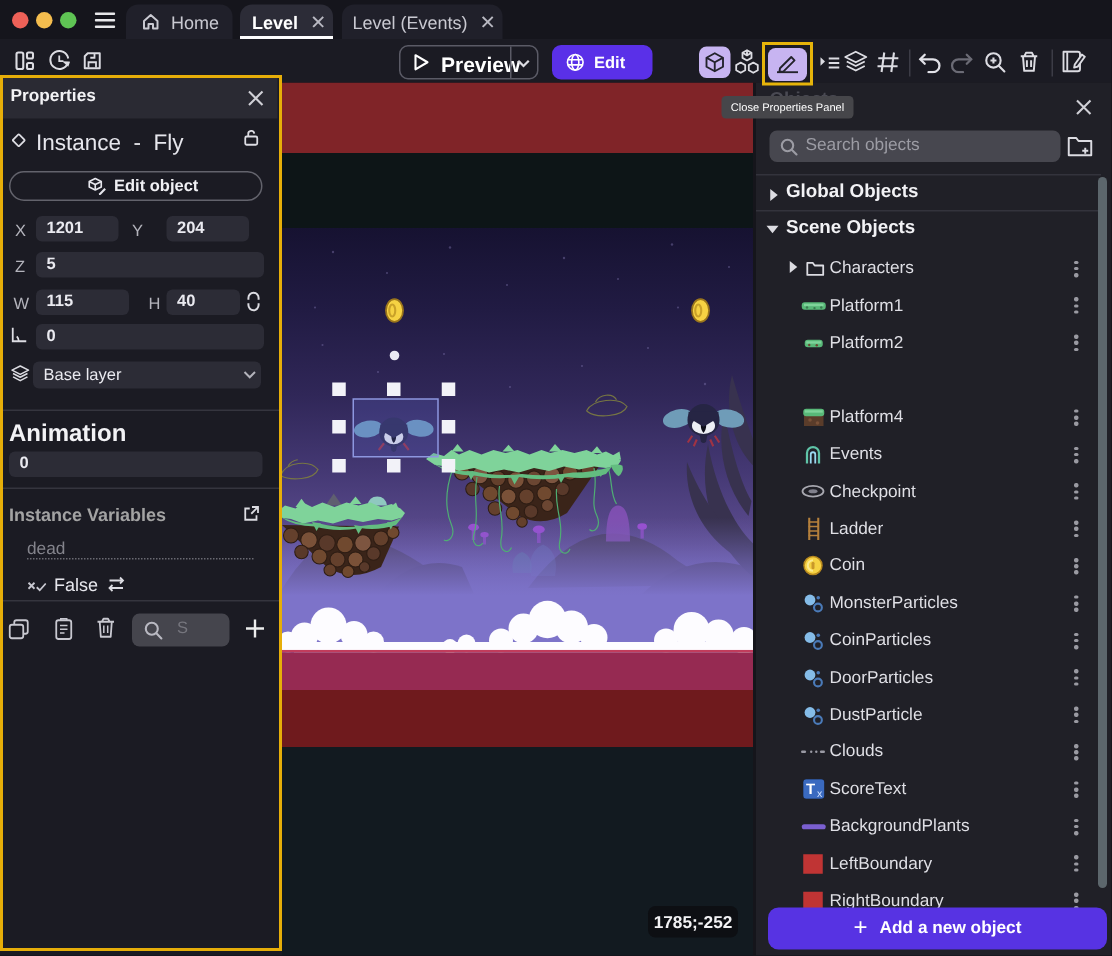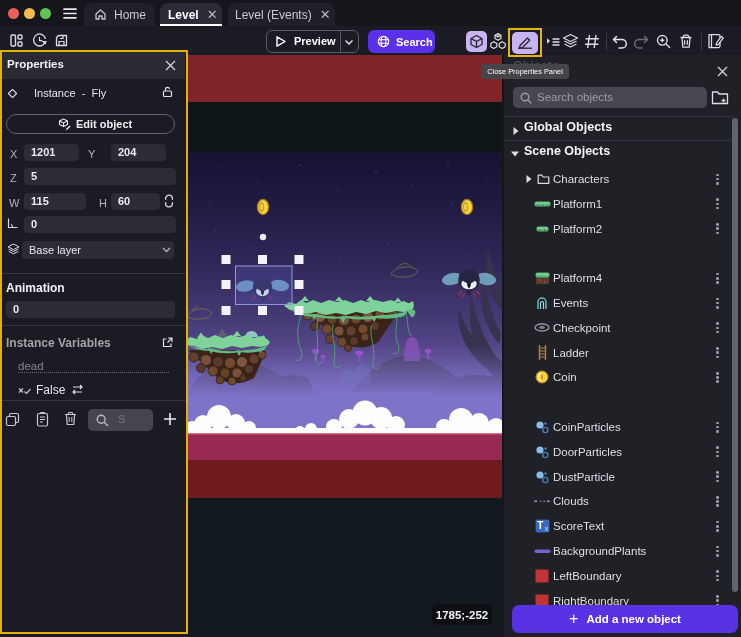--- a/index.html
+++ b/index.html
@@ -73,35 +73,35 @@
       <g fill="none" stroke="#dcdce2" stroke-width="1.3">
         <path d="M1.5 3.5 3.5 1.5H11.5V11.5H1.5z" stroke-linejoin="round"></path>
         <path d="M4 11v-3.5h5V11M8 1.8V4.5H5.2" stroke-width="1.2"></path>
       </g>
     </svg>
 
 <div class="abs" style="left:266px;top:30px;width:93px;height:23px;border:1px solid #5b5b66;border-radius:6px"></div>
 <svg class="abs" style="left:274px;top:35px" width="13" height="13" viewBox="0 0 13 13">
       <path d="M3 1.8 11 6.5 3 11.2z" fill="none" stroke="#fff" stroke-width="1.4" stroke-linejoin="round"></path>
     </svg>
-<div class="abs" style="left:294px;top:35px;font-size:11px;font-weight:bold;color:#fff">Preview</div>
+<div class="abs" style="left:294px;top:35px;font-size:14px;font-weight:bold;color:#fff">Preview</div>
 <div class="abs" style="left:340px;top:31px;width:1px;height:21px;background:#5b5b66"></div>
 <svg class="abs" style="left:344px;top:39px" width="10" height="7" viewBox="0 0 10 7">
       <path d="M1.5 1.5 5 5l3.5-3.5" fill="none" stroke="#dcdce2" stroke-width="1.5"></path>
     </svg>
 
 <div class="abs" style="left:368px;top:30px;width:67px;height:23px;background:#5a30e8;border-radius:6px"></div>
 <svg class="abs" style="left:377px;top:35px" width="13" height="13" viewBox="0 0 13 13">
       <g fill="none" stroke="#fff" stroke-width="1.1">
         <circle cx="6.5" cy="6.5" r="5.2"></circle>
         <ellipse cx="6.5" cy="6.5" rx="2.4" ry="5.2"></ellipse>
         <path d="M1.5 4.8h10M1.5 8.2h10"></path>
       </g>
     </svg>
-<div class="abs" style="left:396px;top:36px;font-size:11px;font-weight:bold;color:#fff">Search</div>
+<div class="abs" style="left:396px;top:36px;font-size:11px;font-weight:bold;color:#fff">Edit</div>
 
 <div class="abs" style="left:466px;top:31px;width:21px;height:21px;background:#c7b4f1;border-radius:5px"></div>
 <svg class="abs" style="left:469px;top:34px" width="15" height="15" viewBox="0 0 15 15">
       <g fill="none" stroke="#23232c" stroke-width="1.25" stroke-linejoin="round">
         <path d="M7.5 1.5 13 4.5v6L7.5 13.5 2 10.5v-6z"></path>
         <path d="M2.2 4.6 7.5 7.5l5.3-2.9M7.5 7.5v5.8"></path>
       </g>
     </svg>
 <svg class="abs" style="left:489px;top:32px" width="18" height="18" viewBox="0 0 18 18">
       <g fill="none" stroke="#dcdce2" stroke-width="1.2" stroke-linejoin="round">
@@ -547,20 +547,35 @@
             <rect x="6" y="4.5" width="2" height="5" rx="1" fill="#c9972a"></rect>
           </svg>
         </div>
 <div class="rowtxt">Coin</div>
 <div class="dots">
           <i></i>
           <i></i>
           <i></i>
         </div>
 </div>
+<div class="row" style="top:334.7px">
+<div class="ricon">
+          <svg width="14" height="14" viewBox="0 0 14 14">
+            <circle cx="5" cy="5" r="3.6" fill="#85bce8"></circle>
+            <circle cx="10.3" cy="10" r="2.6" fill="none" stroke="#4a7ab8" stroke-width="1.4"></circle>
+            <circle cx="10.5" cy="3.5" r="1.2" fill="#4a7ab8"></circle>
+          </svg>
+        </div>
+<div class="rowtxt">MonsterParticles</div>
+<div class="dots">
+          <i></i>
+          <i></i>
+          <i></i>
+        </div>
+</div>
 <div class="row" style="top:359.5px">
 <div class="ricon">
           <svg width="14" height="14" viewBox="0 0 14 14">
             <circle cx="5" cy="5" r="3.6" fill="#85bce8"></circle>
             <circle cx="10.3" cy="10" r="2.6" fill="none" stroke="#4a7ab8" stroke-width="1.4"></circle>
             <circle cx="10.5" cy="3.5" r="1.2" fill="#4a7ab8"></circle>
           </svg>
         </div>
 <div class="rowtxt">CoinParticles</div>
 <div class="dots">
@@ -678,21 +693,21 @@
 
 <div class="abs" id="lpanel">
 <div class="abs" style="left:2px;top:2px;width:183px;height:27px;background:#2a2a33"></div>
 <div class="abs" style="left:7px;top:8px;font-size:11.5px;font-weight:bold;color:#f2f2f5">Properties</div>
 <svg class="abs" style="left:165px;top:10px" width="11" height="11" viewBox="0 0 11 11">
         <path d="M1 1l9 9M10 1l-9 9" stroke="#d0d0d6" stroke-width="1.4"></path>
       </svg>
 <svg class="abs" style="left:8px;top:39px" width="9" height="9" viewBox="0 0 9 9">
         <rect x="1.6" y="1.6" width="5.8" height="5.8" fill="none" stroke="#dcdce2" stroke-width="1.2" transform="rotate(45 4.5 4.5)"></rect>
       </svg>
-<div class="abs" style="left:34px;top:37px;font-size:11px;color:#e6e6ec">Instance&nbsp;&nbsp;-&nbsp;&nbsp;Fly</div>
+<div class="abs" style="left:24px;top:37px;font-size:15px;color:#e6e6ec">Instance&nbsp;&nbsp;-&nbsp;&nbsp;Fly</div>
 <svg class="abs" style="left:162px;top:36px" width="11" height="12" viewBox="0 0 11 12">
         <g fill="none" stroke="#dcdce2" stroke-width="1.2">
           <rect x="1.5" y="5" width="8" height="5.5" rx="1"></rect>
           <path d="M3.5 5V3.5a2 2 0 0 1 4-.4"></path>
         </g>
       </svg>
 <div class="abs" style="left:6px;top:64px;width:169px;height:20px;border:1px solid #63636c;border-radius:10px"></div>
 <svg class="abs" style="left:58px;top:68px" width="13" height="12" viewBox="0 0 13 12">
         <g fill="none" stroke="#e6e6ec" stroke-width="1.1" stroke-linejoin="round">
           <path d="M5.5 1 9.5 3v3.6L5.5 8.6 1.5 6.6V3z"></path>
@@ -703,21 +718,21 @@
 <div class="abs" style="left:76px;top:68px;font-size:11px;font-weight:bold;color:#f0f0f4">Edit object</div>
 <div class="lbl" style="left:10px;top:98px">X</div>
 <div class="inp" style="left:24px;top:94px;width:55px">1201</div>
 <div class="lbl" style="left:88px;top:98px">Y</div>
 <div class="inp" style="left:111px;top:94px;width:55px">204</div>
 <div class="lbl" style="left:10px;top:121.5px">Z</div>
 <div class="inp" style="left:24px;top:117.5px;width:152px">5</div>
 <div class="lbl" style="left:9px;top:147px">W</div>
 <div class="inp" style="left:24px;top:142.5px;width:62px">115</div>
 <div class="lbl" style="left:99px;top:147px">H</div>
-<div class="inp" style="left:111px;top:142.5px;width:49px">60</div>
+<div class="inp" style="left:111px;top:142.5px;width:49px">40</div>
 <svg class="abs" style="left:164px;top:144px" width="10" height="14" viewBox="0 0 10 14">
         <g fill="none" stroke="#dcdce2" stroke-width="1.3">
           <path d="M5 1.2a3.4 3.4 0 0 1 3.4 3.4v1.2M5 1.2a3.4 3.4 0 0 0-3.4 3.4v1.2M5 12.8a3.4 3.4 0 0 0 3.4-3.4V8.2M5 12.8a3.4 3.4 0 0 1-3.4-3.4V8.2"></path>
         </g>
       </svg>
 <svg class="abs" style="left:7px;top:167px" width="12" height="12" viewBox="0 0 12 12">
         <g fill="none" stroke="#dcdce2" stroke-width="1.2">
           <path d="M1.5 1.5v9h9"></path>
           <path d="M5.5 10.5a4.5 4.5 0 0 0-1.3-3.2"></path>
         </g>
@@ -728,21 +743,21 @@
           <path d="M6.5 1 12 3.8 6.5 6.6 1 3.8z"></path>
           <path d="M1.7 6 6.5 8.5 11.3 6"></path>
           <path d="M1.7 8.3 6.5 10.8 11.3 8.3"></path>
         </g>
       </svg>
 <div class="inp" style="left:22px;top:191px;width:152px;height:18px;line-height:18px;font-weight:normal">Base layer</div>
 <svg class="abs" style="left:162px;top:197px" width="9" height="6" viewBox="0 0 9 6">
         <path d="M1 1l3.5 3.5L8 1" fill="none" stroke="#b4b4bc" stroke-width="1.3"></path>
       </svg>
 <div class="hdiv" style="left:0;top:222.5px;width:188px"></div>
-<div class="abs" style="left:6px;top:231px;font-size:12px;font-weight:bold;color:#f2f2f5">Animation</div>
+<div class="abs" style="left:6px;top:231px;font-size:16px;font-weight:bold;color:#f2f2f5">Animation</div>
 <div class="inp" style="left:6px;top:251px;width:169px">0</div>
 <div class="hdiv" style="left:0;top:275px;width:188px"></div>
 <div class="abs" style="left:6px;top:286px;font-size:12px;font-weight:bold;color:#a3a3a3">Instance Variables</div>
 <svg class="abs" style="left:162px;top:287px" width="11" height="11" viewBox="0 0 11 11">
         <g fill="none" stroke="#dcdce2" stroke-width="1.2">
           <path d="M4.5 2H1.5v7.5H9V6.5"></path>
           <path d="M6 1h4v4M10 1L5.5 5.5"></path>
         </g>
       </svg>
 <div class="abs" style="left:18px;top:310px;font-size:11.5px;color:#84848c">dead</div>

